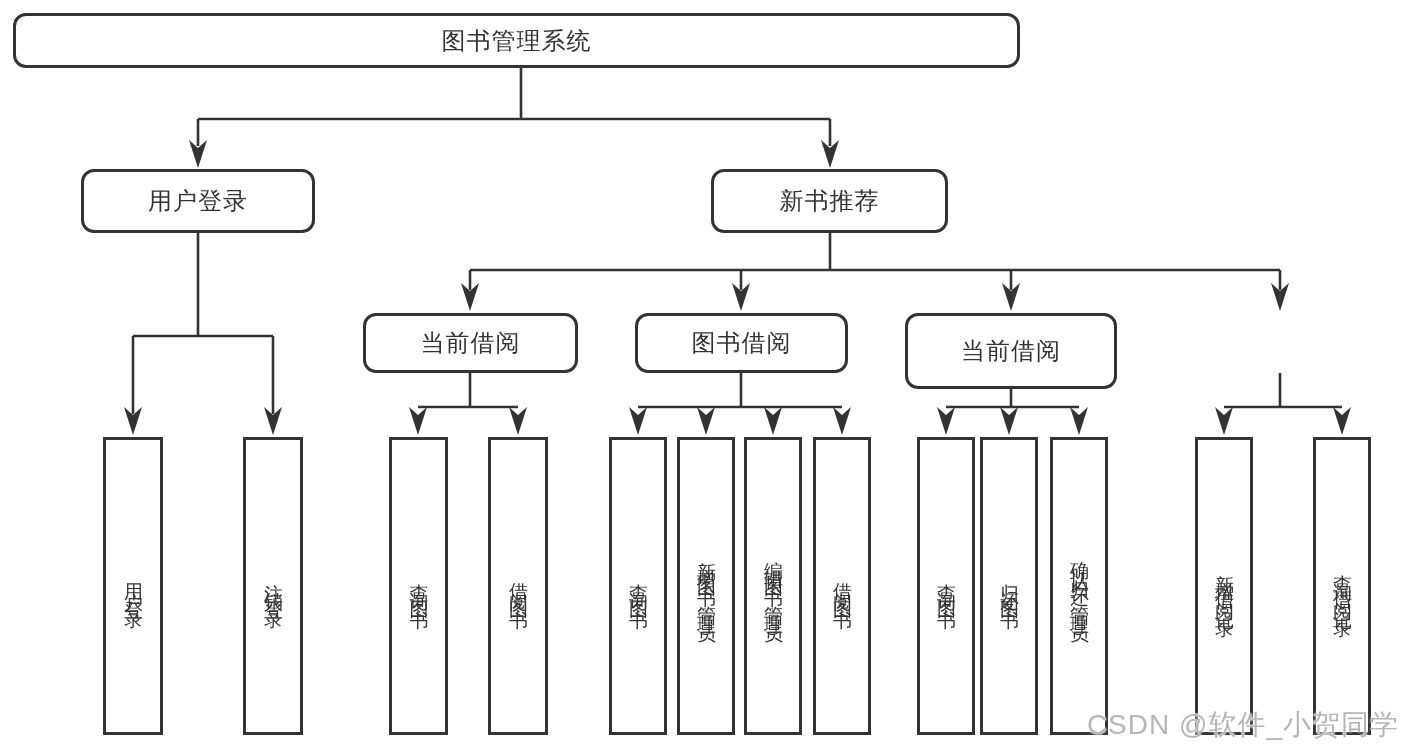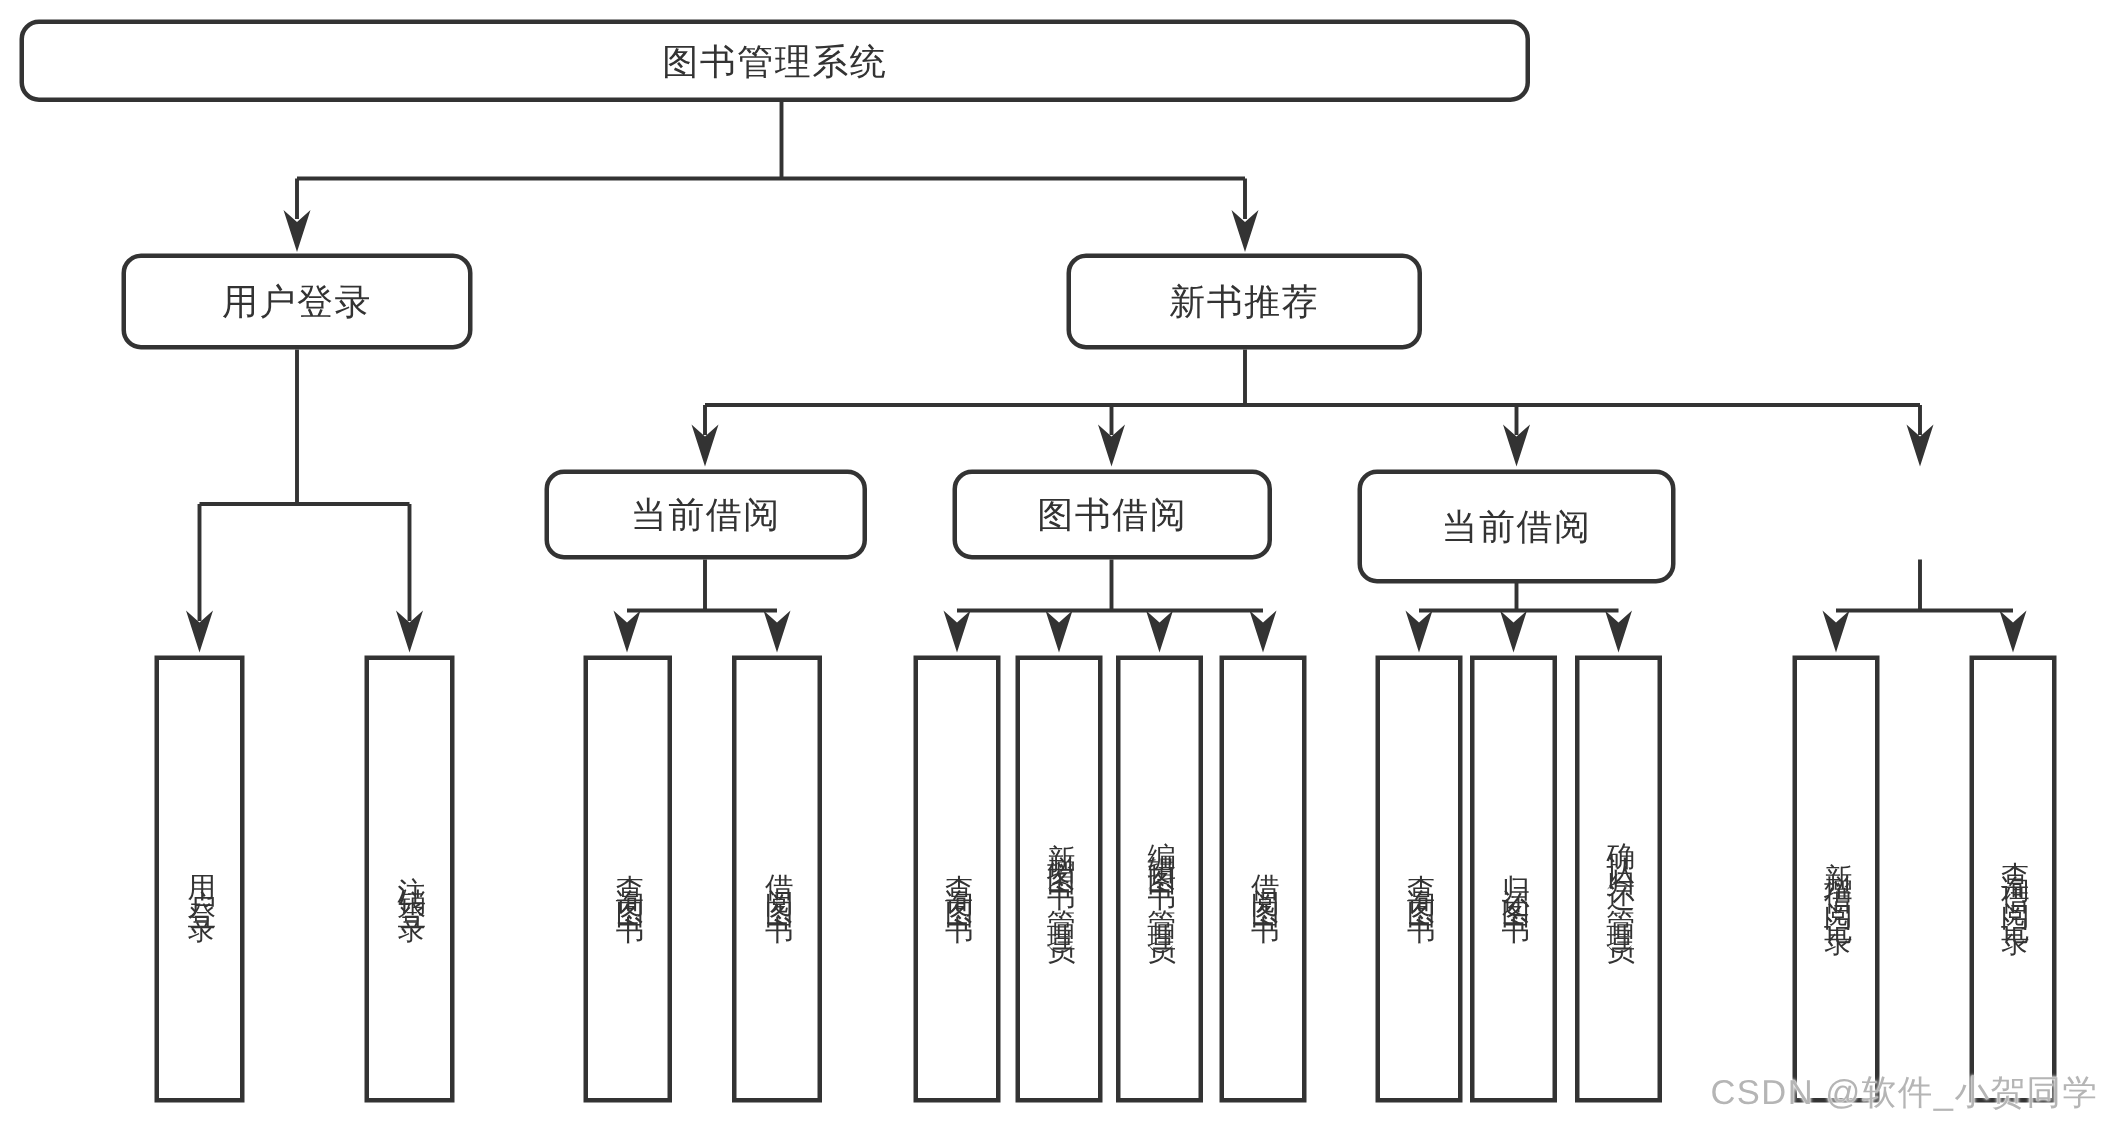--- a/index.html
+++ b/index.html
@@ -13,21 +13,21 @@
     color:#333333;z-index:2;
   }
   .hbox{font-size:24px;letter-spacing:1px;border-radius:13px;}
   .vtext{
     writing-mode:vertical-lr;text-orientation:mixed;
     font-size:19px;letter-spacing:9px;line-height:1.1;white-space:nowrap;
   }
   .connectors{position:absolute;left:0;top:0;z-index:1;}
   .watermark{
     position:absolute;right:6px;bottom:3px;z-index:3;
-    font-size:23px;color:#b5b5b5;letter-spacing:1px;
+    font-size:28px;color:#b5b5b5;letter-spacing:1px;
     text-shadow:0 0 3px #ffffff,0 0 2px #ffffff,0 0 1px #ffffff;
   }
 </style>
 </head>
 <body>
 
 <div class="canvas">
 
   <svg class="connectors" width="1405" height="747" viewBox="0 0 1405 747">
     <path fill="none" stroke="#333333" stroke-width="2.6" d="

